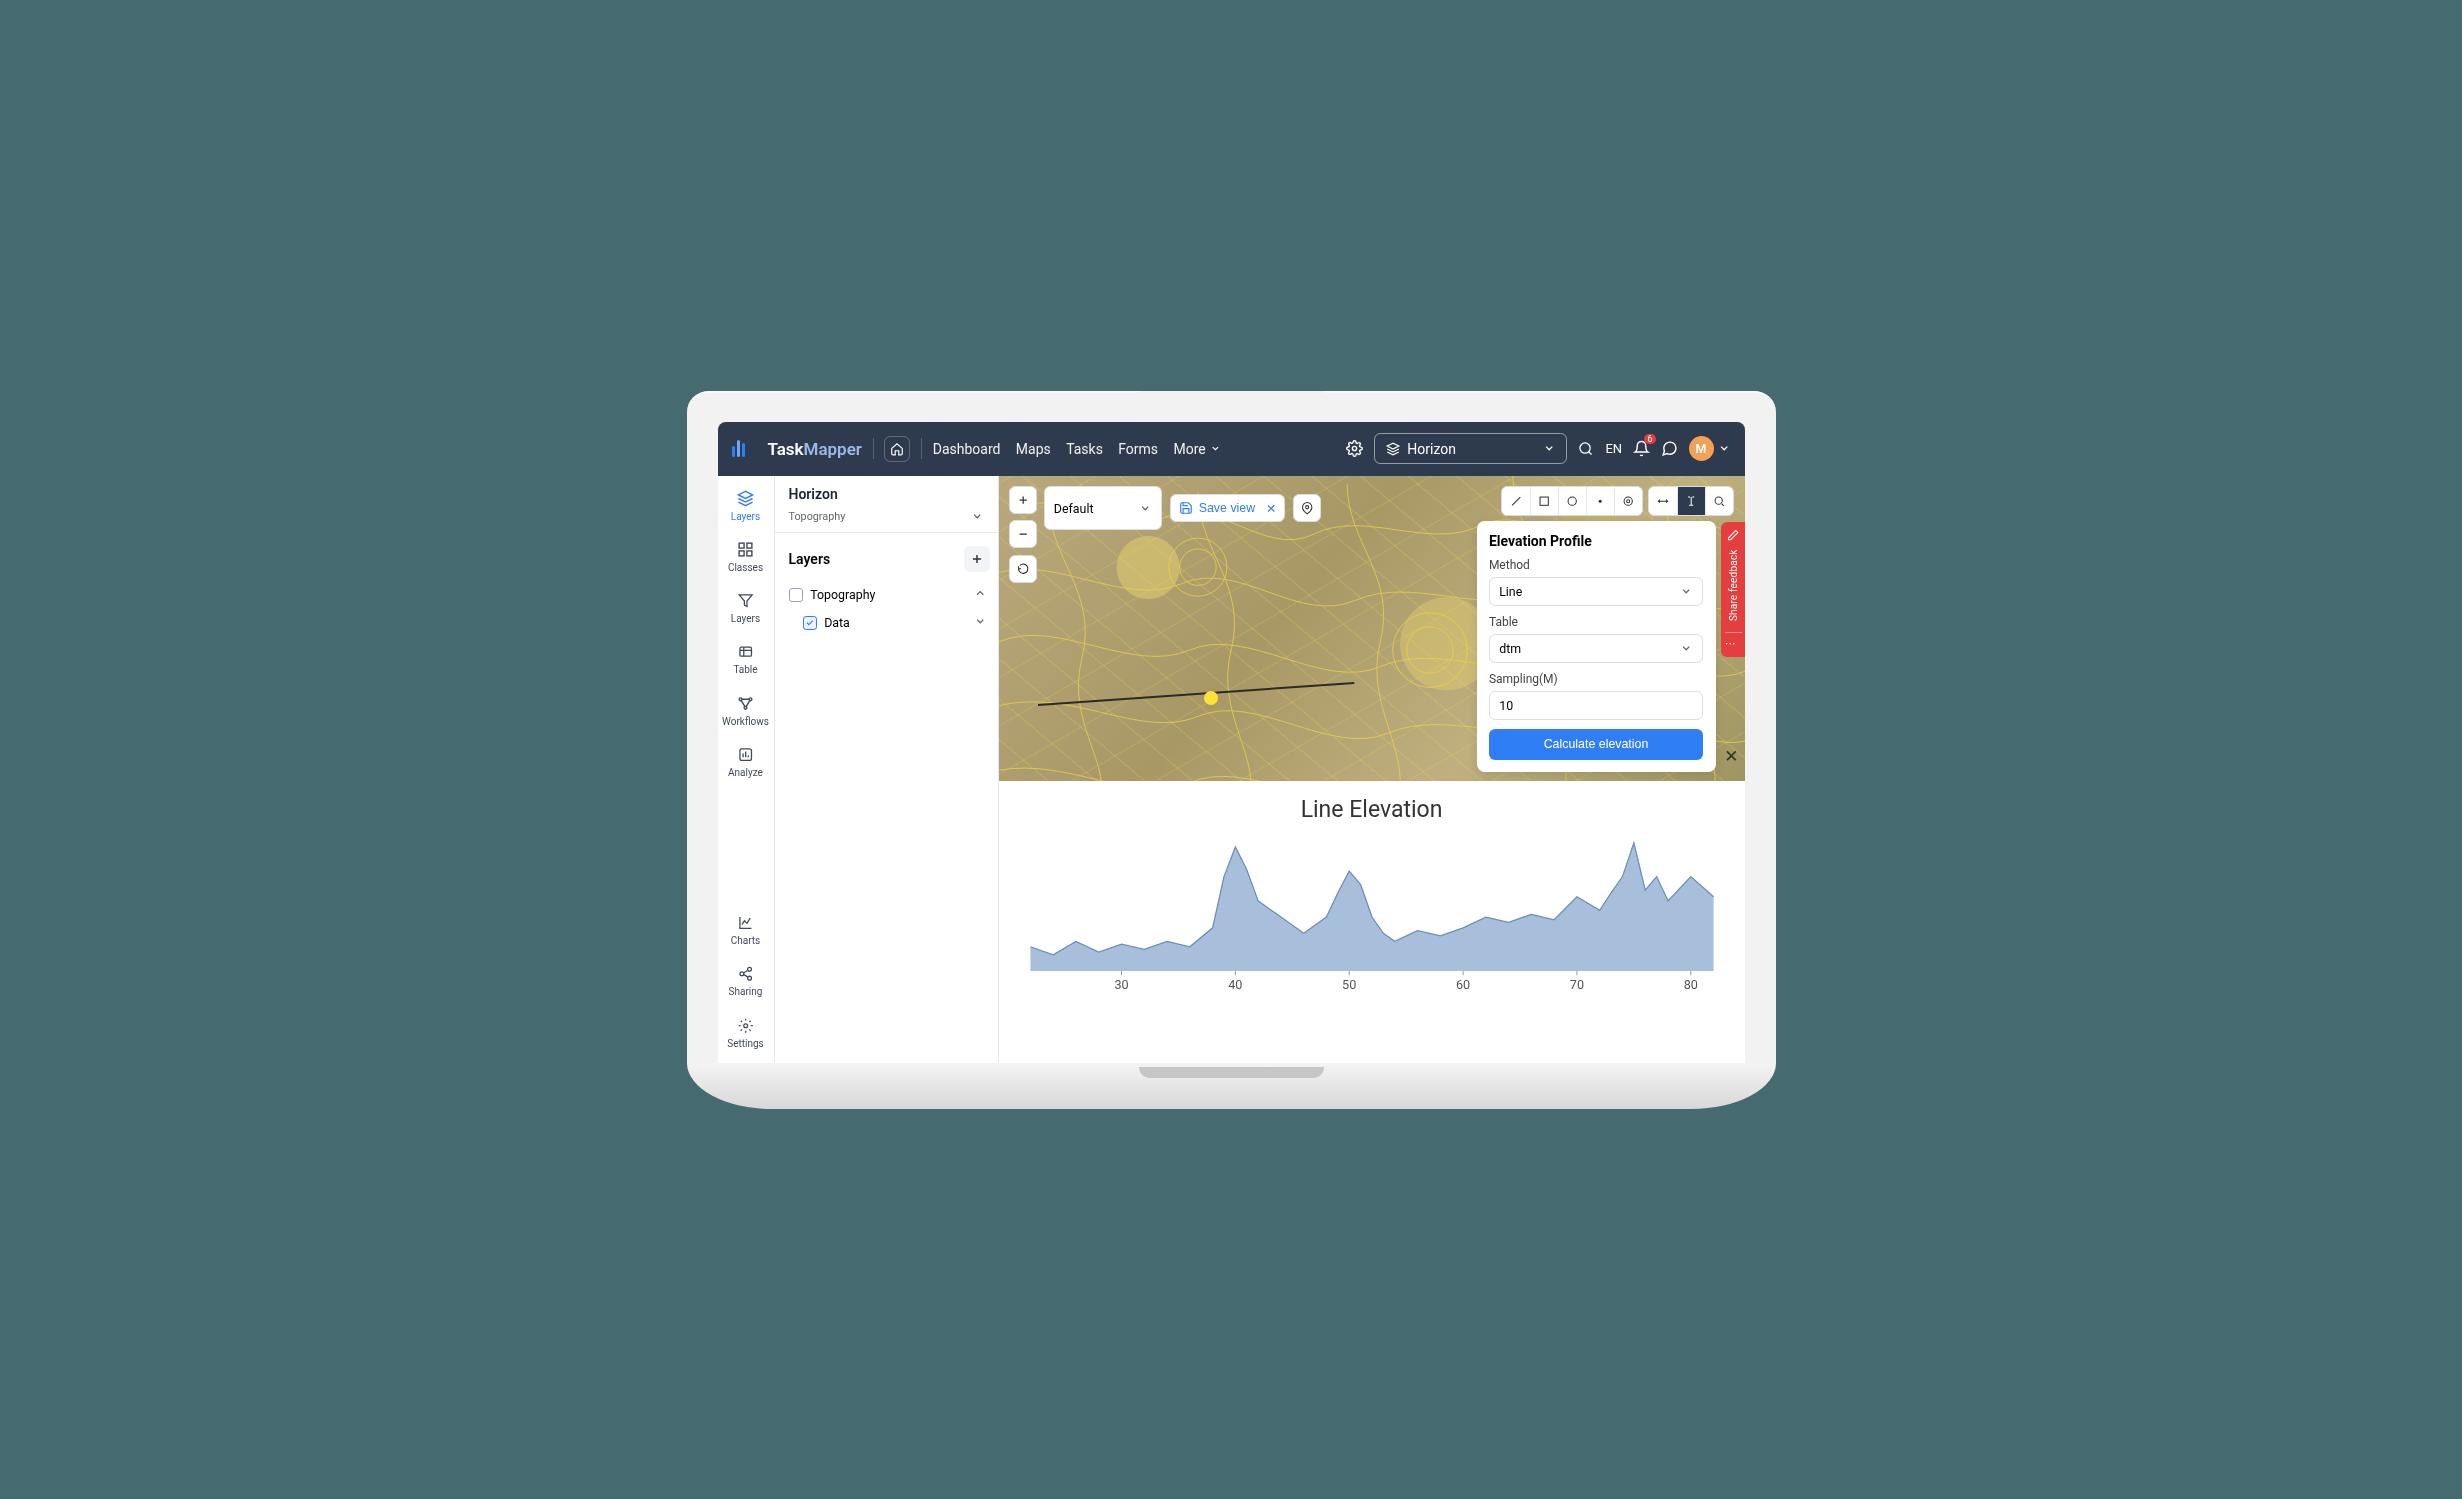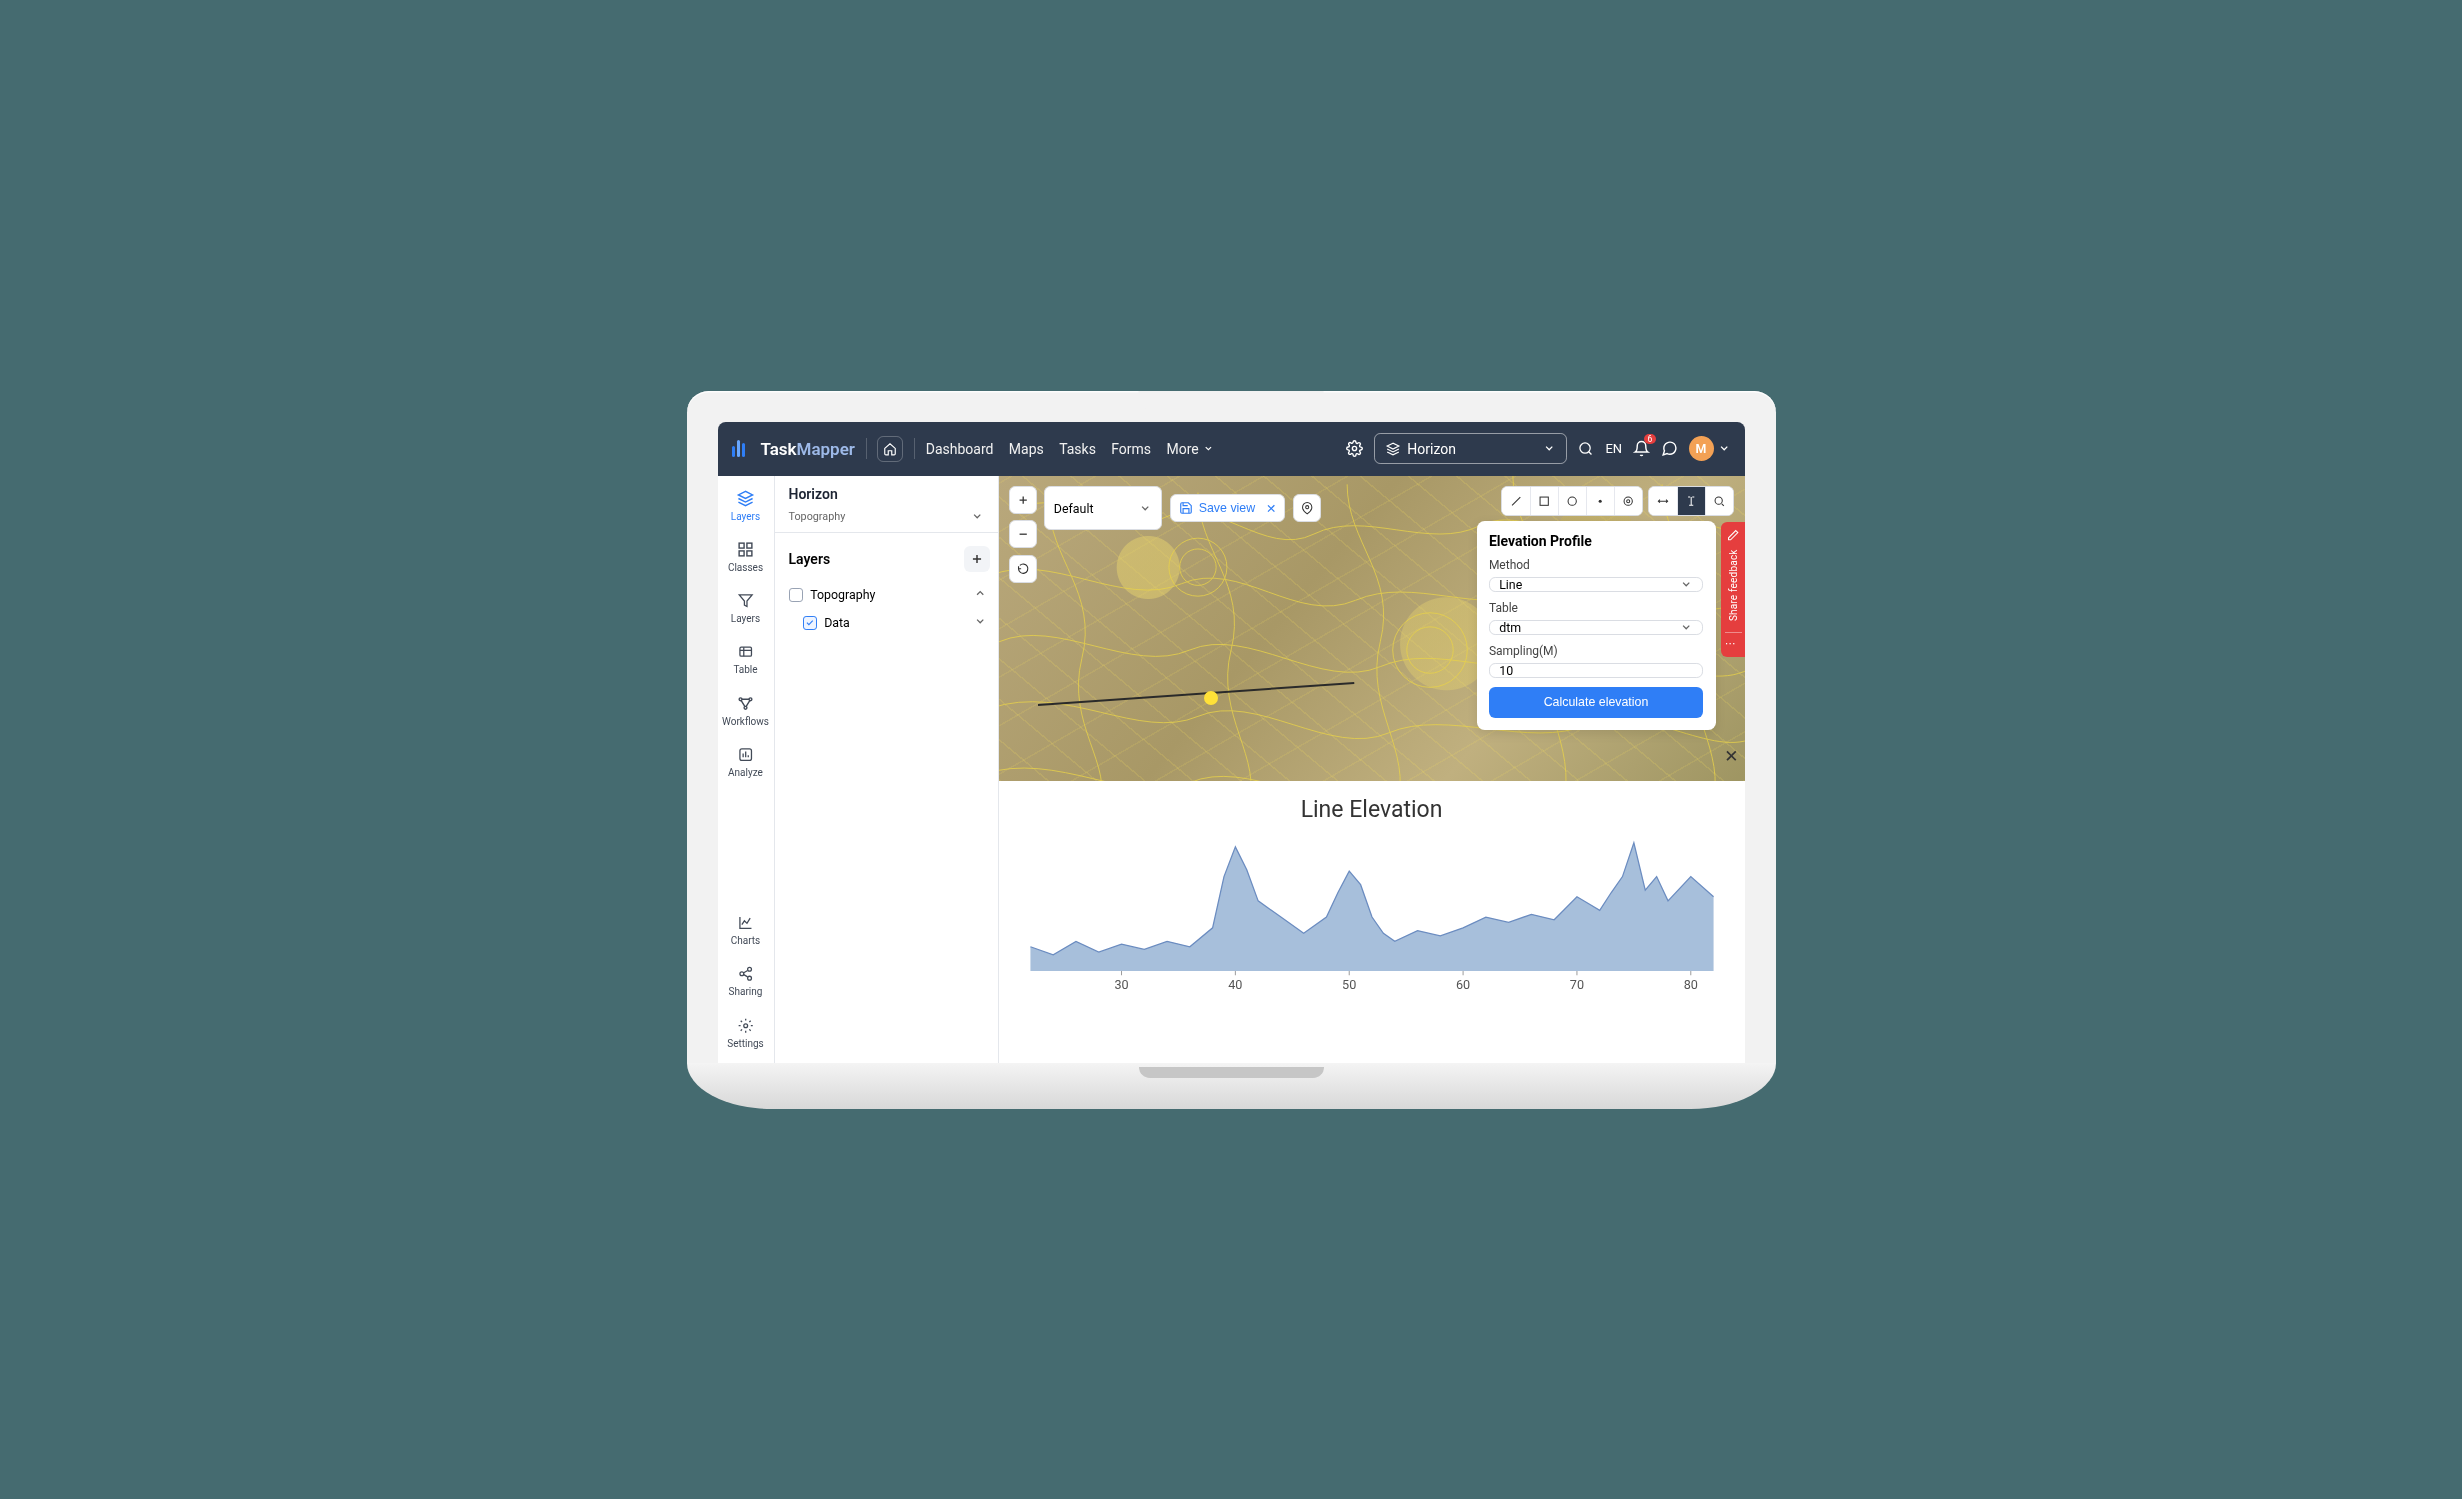--- a/index.html
+++ b/index.html
@@ -64,21 +64,21 @@
   color: #fff;
   display: flex;
   align-items: center;
   height: 54px;
   padding: 0 14px;
   gap: 10.8px;
 }
 .logo {
   display: flex;
   align-items: center;
-  gap: 15px;
+  gap: 22px;
   font-weight: 600;
   font-size: 17px;
 }
 .logo-mark {
   display: inline-flex;
   gap: 2.3px;
   align-items: flex-end;
 }
 .logo-mark i {
   width: 3.1px;
@@ -256,21 +256,21 @@
 .elev-panel {
   position:absolute; right: 29px; top: 45px;
   width: 239px;
   background:#fff; border-radius:7.7px;
   box-shadow: 0 3.1px 10.8px rgba(0,0,0,0.1);
   padding: 12.4px;
 }
 .elev-panel h4 { font-size:14px; font-weight:700; margin-bottom: 9.3px; }
 .elev-panel label { font-size:12px; color:#444; display:block; margin-bottom:4.6px; }
 .elev-panel .field {
-  border:0.8px solid #dadde3; border-radius:6.2px; height:15px;
+  border:0.8px solid #dadde3; border-radius:6.2px; height:29px;
   display:flex; align-items:center; justify-content:space-between;
   padding: 0 9.3px; font-size:12.4px; margin-bottom: 9.3px;
 }
 .calc-btn {
   width:100%; height:31px; border-radius:6.2px; border:none;
   background:#2f7ef6; color:#fff; font-size:12.4px; font-weight:500;
 }
 .close-x {
   position:absolute; right: 3.1px; top: 270px;
   width: 20px; height: 20px; color:#333;

